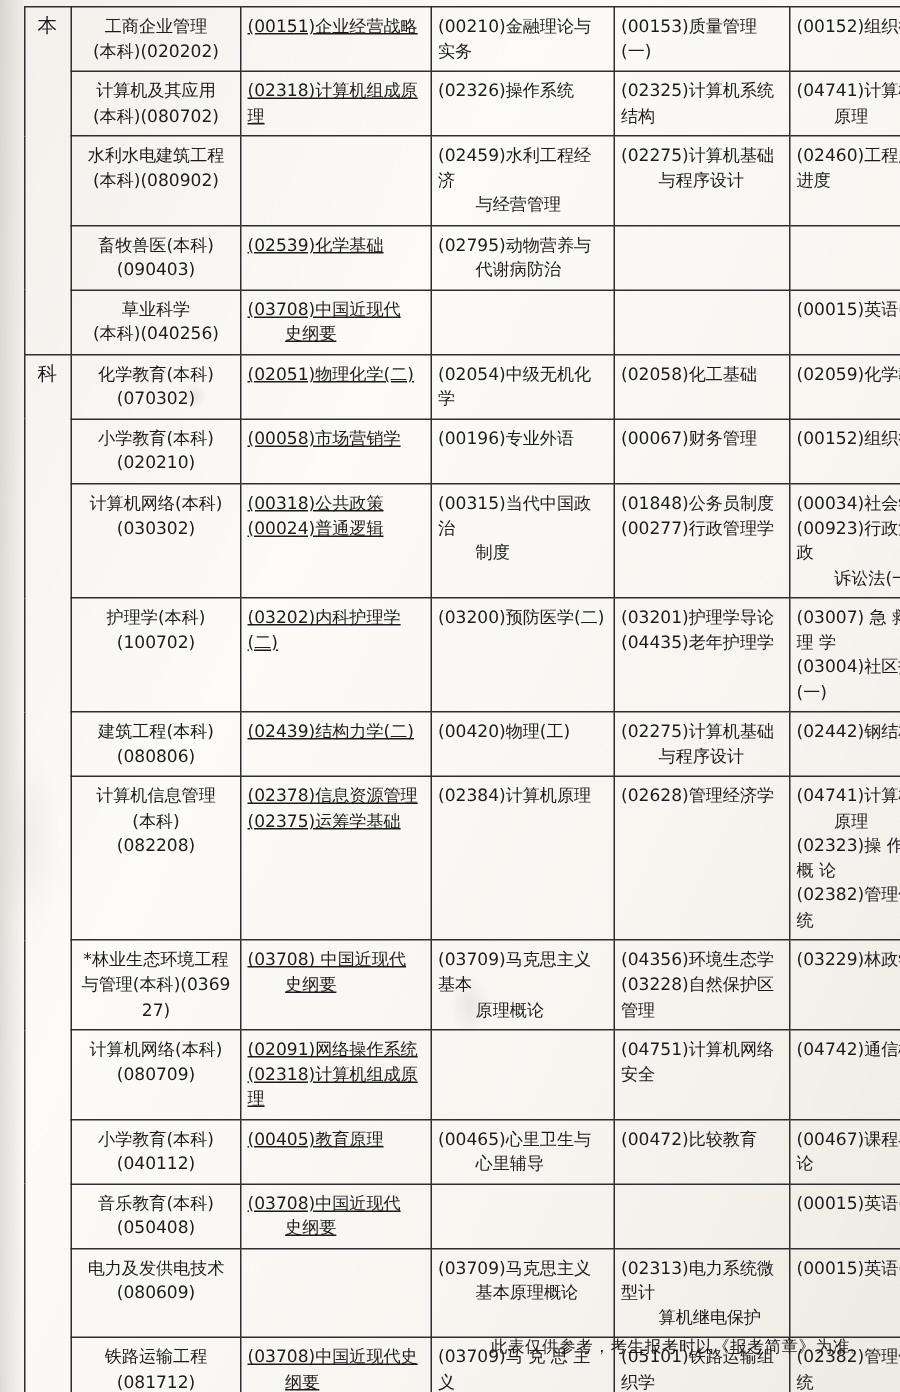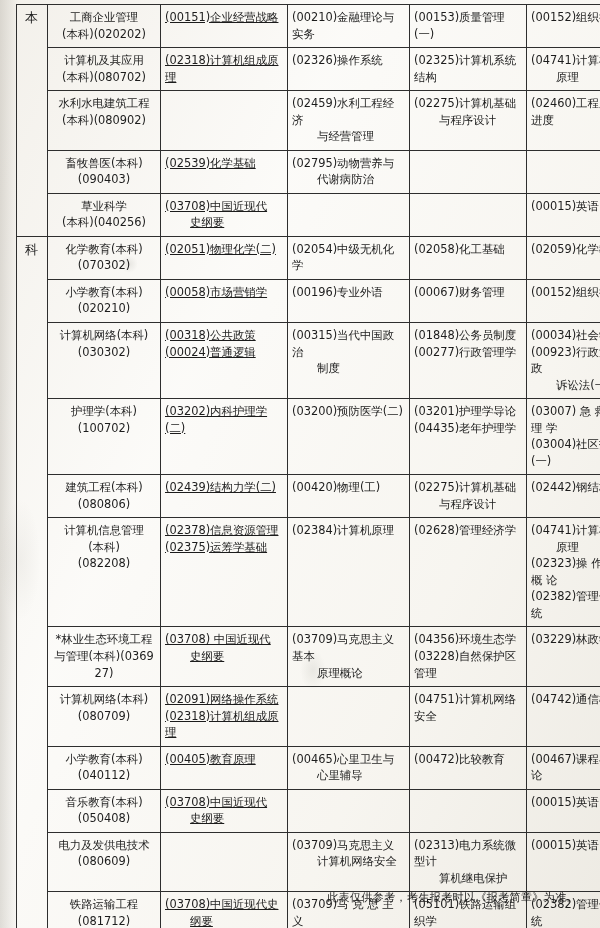--- a/index.html
+++ b/index.html
@@ -380,21 +380,21 @@
             </td>
           </tr>
           <tr>
             <td class="c1 major">
               <span class="mline">电力及发供电技术</span>
               <span class="mline">(080609)</span>
             </td>
             <td class="c2"></td>
             <td class="c3">
               <span class="cell-line">(03709)马克思主义</span>
-              <span class="cell-line ind2">计算机网络安全</span>
+              <span class="cell-line ind2">基本原理概论</span>
             </td>
             <td class="c4">
               <span class="cell-line">(02313)电力系统微型计</span>
               <span class="cell-line ind2">算机继电保护</span>
             </td>
             <td class="c5">
               <span class="cell-line">(00015)英语(二)</span>
             </td>
           </tr>
           <tr>

